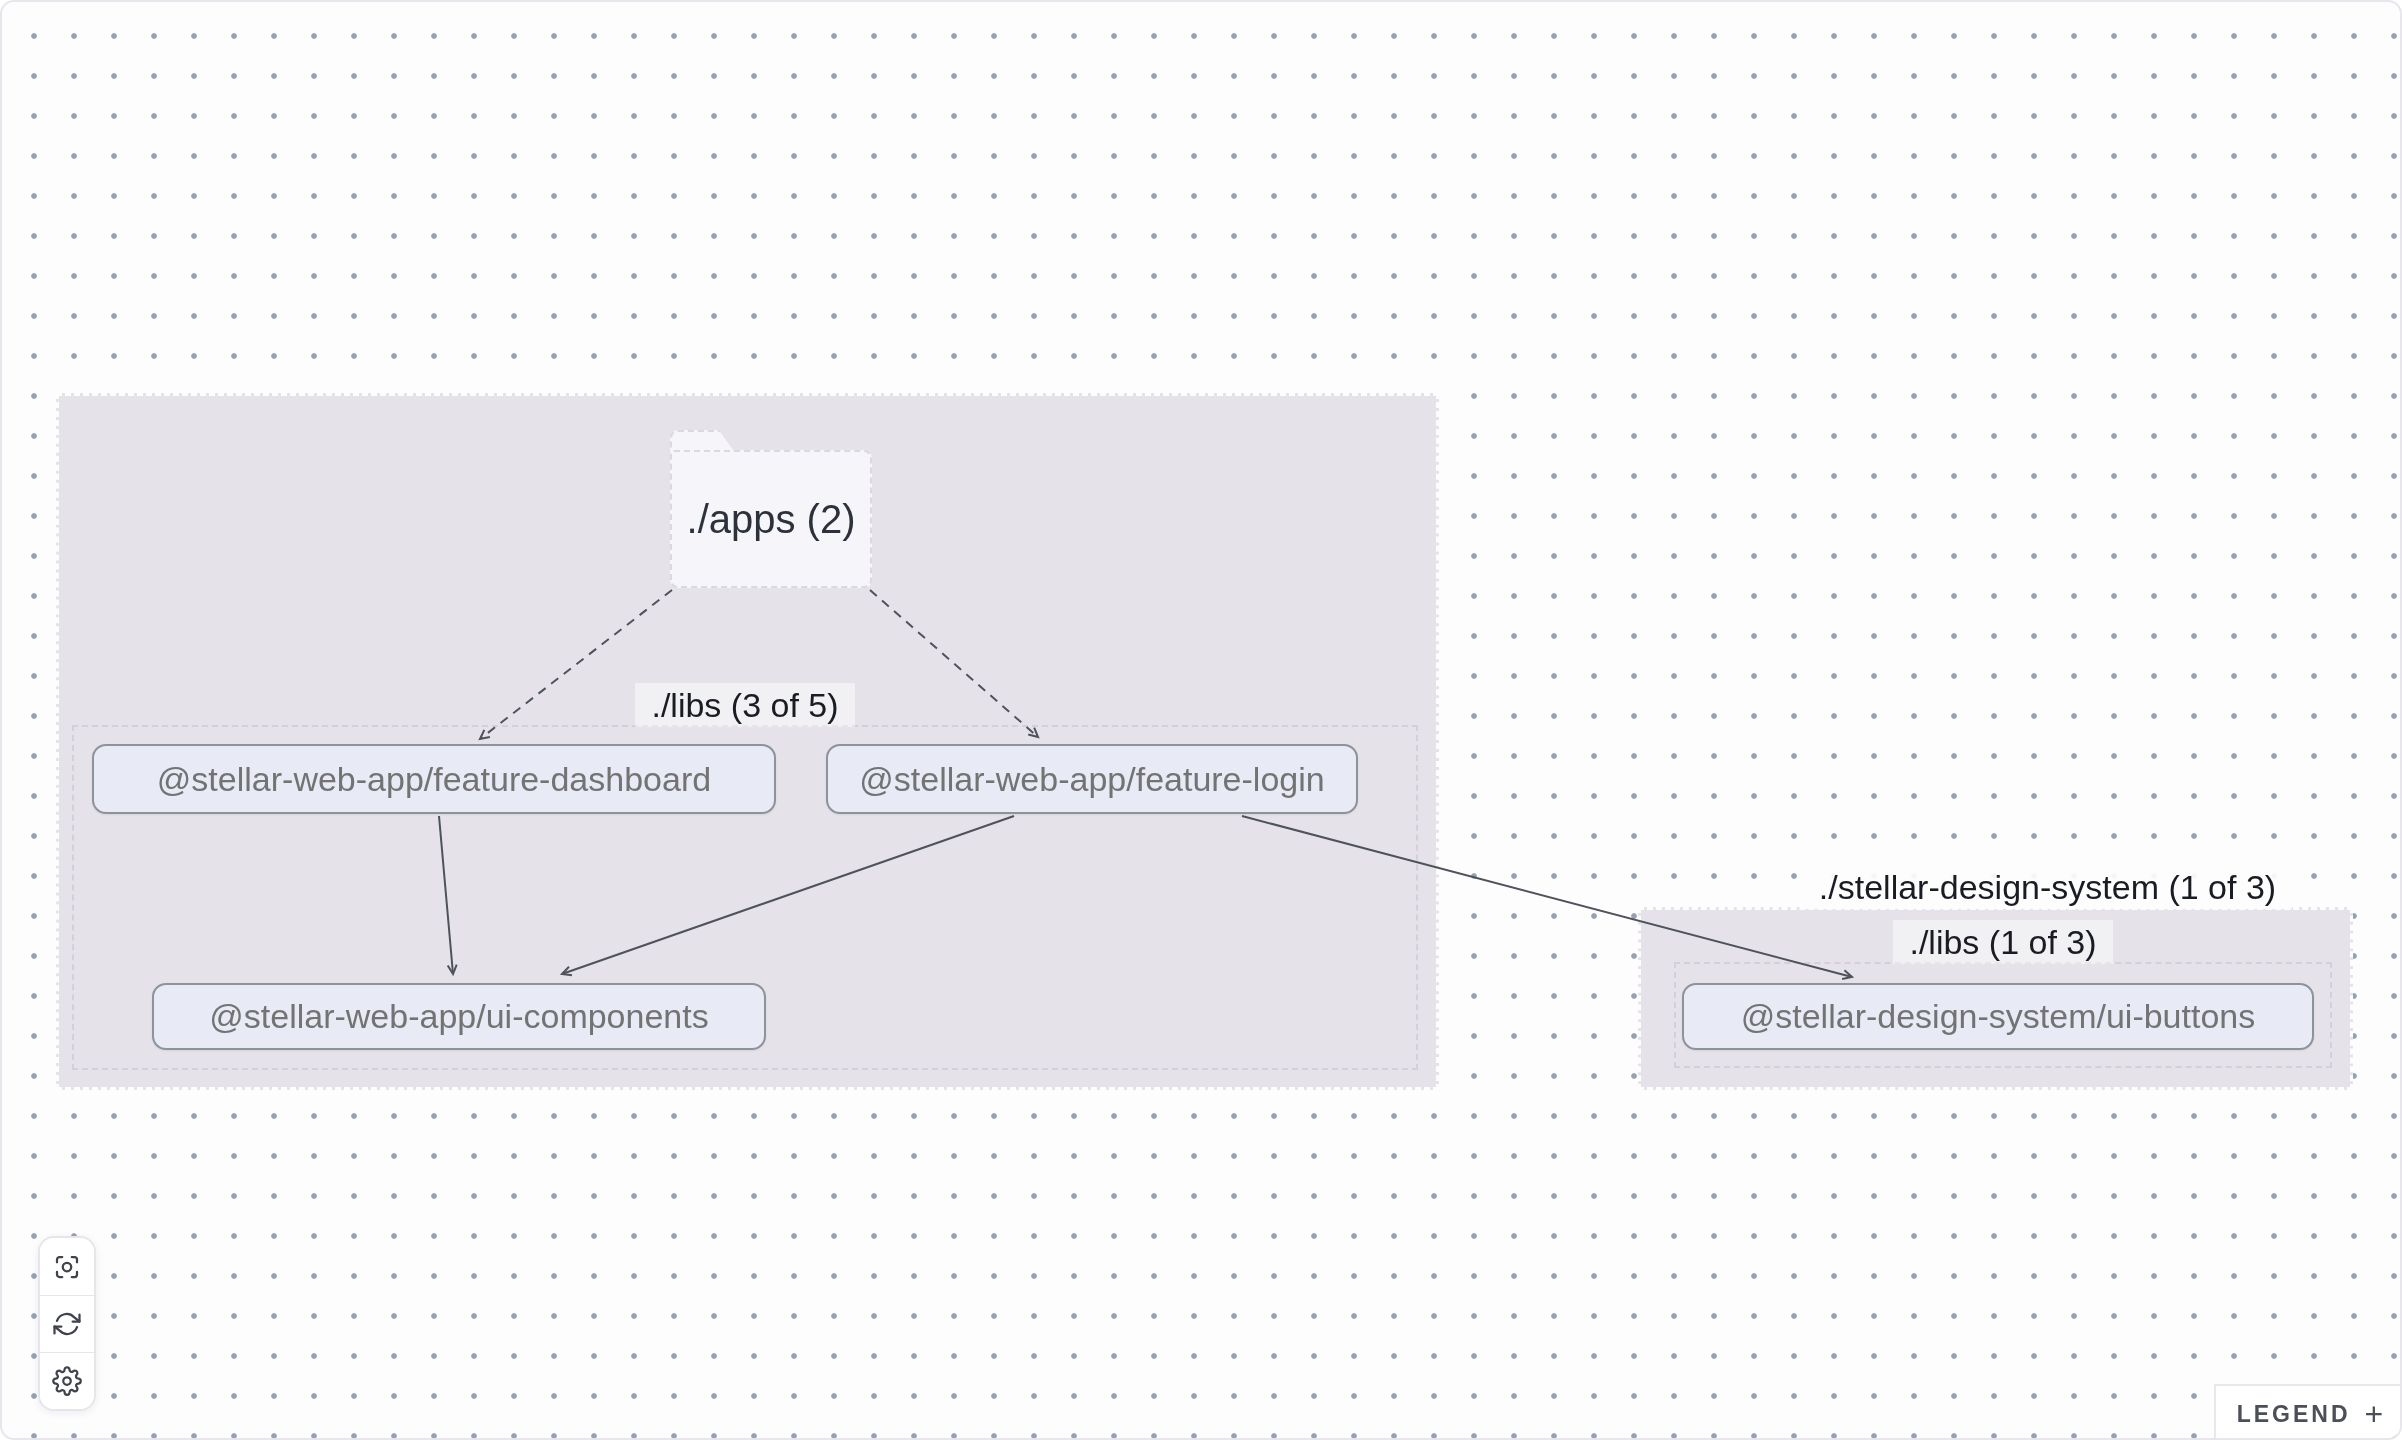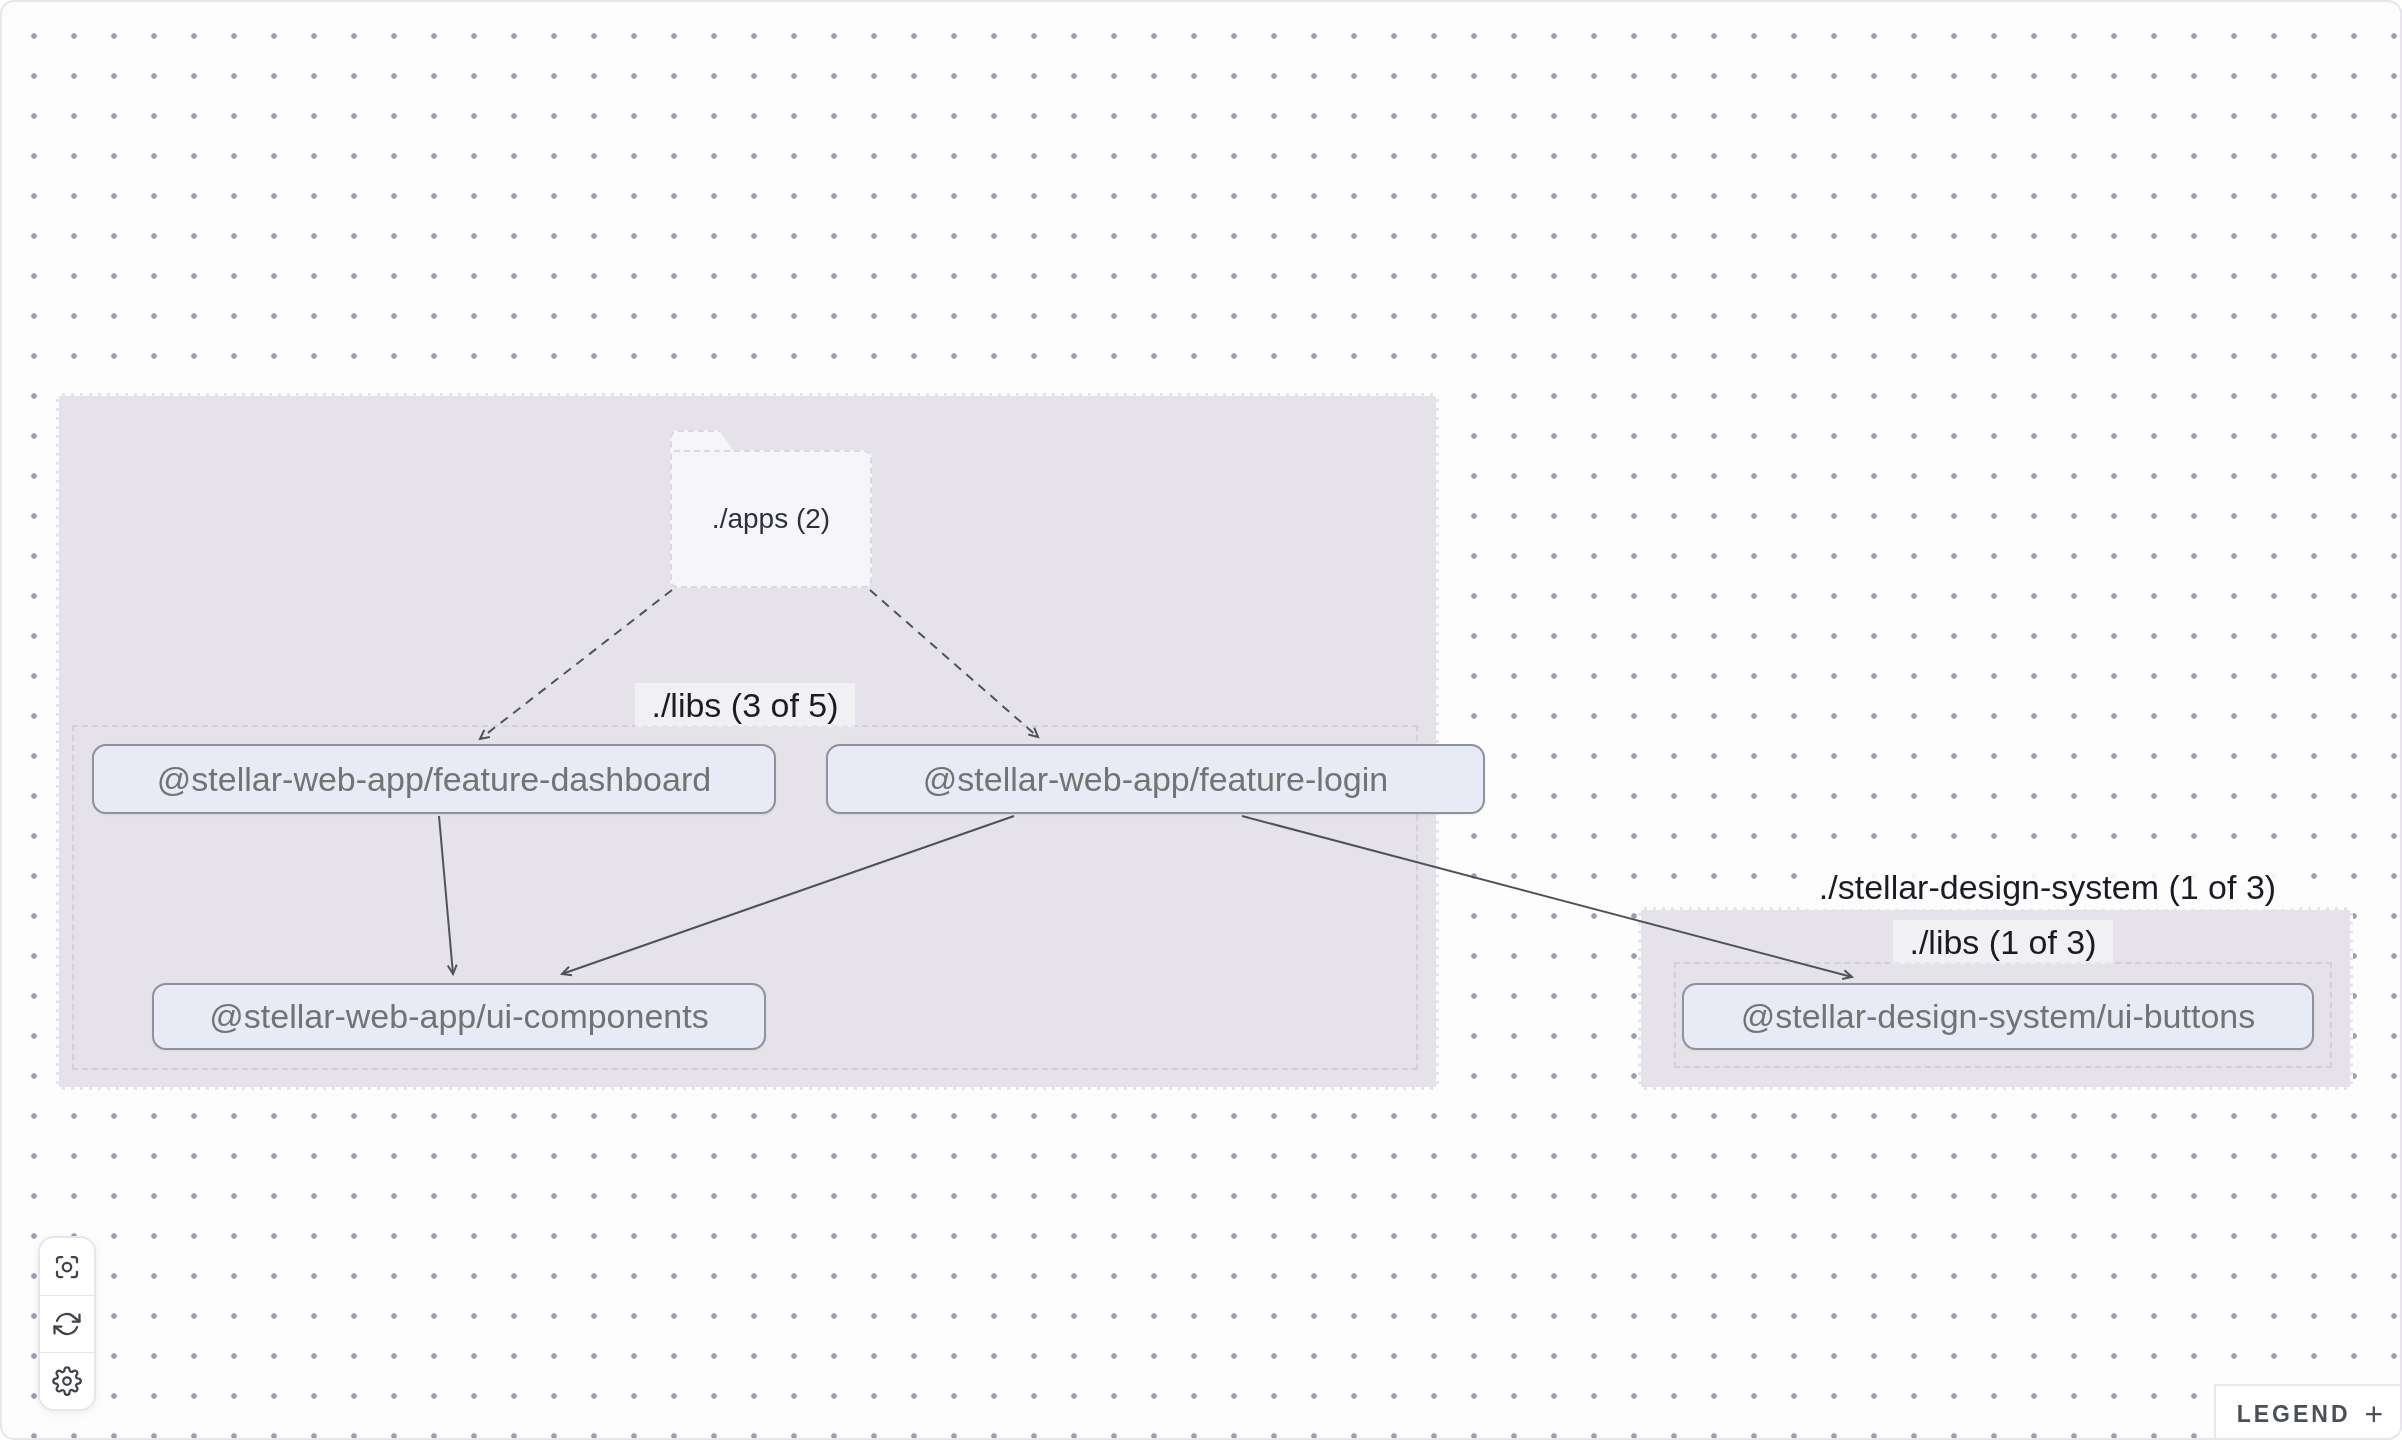--- a/index.html
+++ b/index.html
@@ -52,21 +52,21 @@
     cursor:pointer;
   }
 
   
   .folder-body {
     position:absolute; left:668px; top:448px; width:202px; height:138px;
     background:#f6f5f9;
     border:2px dashed #dbd8e0;
     border-radius:4px 8px 8px 8px;
     display:flex; align-items:center; justify-content:center;
-    font-size:28px; color:#2c313c;
+    font-size:40px; color:#2c313c;
     cursor:pointer;
   }
   .folder-tab {
     position:absolute; left:668px; top:428px; width:66px; height:24px;
     background:#f6f5f9;
     border:2px dashed #dbd8e0;
     border-bottom:none;
     border-radius:8px 4px 0 0;
     clip-path:polygon(0 0, 74% 0, 100% 100%, 0 100%);
   }
@@ -146,21 +146,21 @@
 
   <div class="folder-tab"></div>
   <div class="folder-body">
     <span>./apps (2)</span>
   </div>
 
   <div class="node" style="left:90px; top:742px; width:684px; height:70px;">
     <span>@stellar-web-app/feature-dashboard</span>
   </div>
 
-  <div class="node" style="left:824px; top:742px; width:659px; height:70px;">
+  <div class="node" style="left:824px; top:742px; width:532px; height:70px;">
     <span>@stellar-web-app/feature-login</span>
   </div>
 
   <div class="node" style="left:1680px; top:981px; width:632px; height:67px;">
     <span>@stellar-design-system/ui-buttons</span>
   </div>
 
   <div class="node" style="left:150px; top:981px; width:614px; height:67px;">
     <span>@stellar-web-app/ui-components</span>
   </div>

